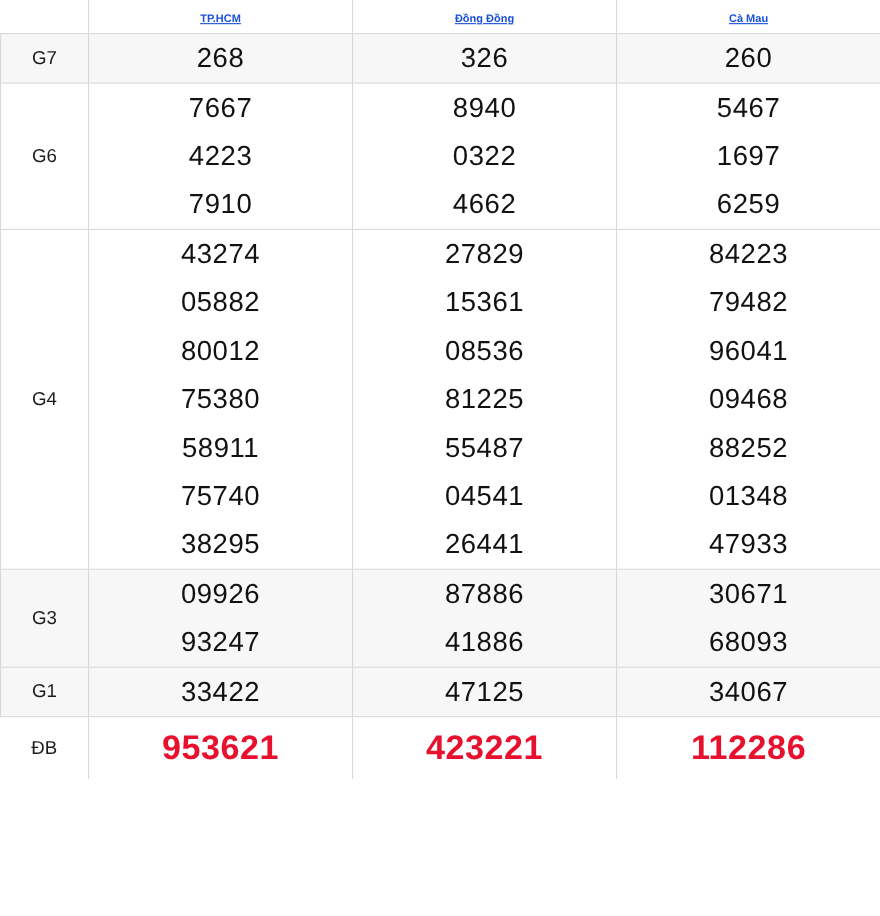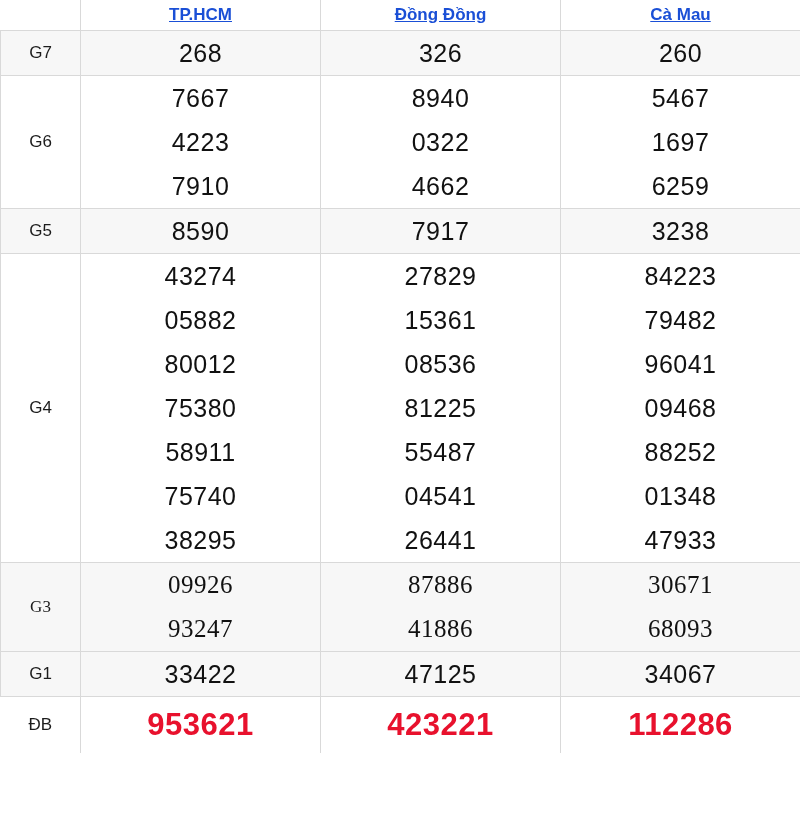--- a/index.html
+++ b/index.html
@@ -34,21 +34,21 @@
     font-weight: bold;
     background: #ffffff;
     border-top: none;
   }
   .head-row th.corner {
     border-left: none;
   }
   .head-row th.prov a {
     color: #1a4fd6;
     text-decoration: underline;
-    font-size: 17px;
+    font-size: 10px;
     font-weight: bold;
   }
   .row-label {
     font-size: 17px;
     color: #1c1c1c;
     background: #f7f7f7;
     font-weight: normal;
     border-left: none;
   }
 
@@ -73,21 +73,21 @@
     font-size: 31px;
     font-weight: bold;
     color: #e8112d;
     letter-spacing: 0.5px;
   }
   .r-g8 td, .r-g8 th { height: 56px; }
   .r-g7 td, .r-g7 th { height: 42px; }
   .r-g6 td, .r-g6 th { height: 132px; }
   .r-g5 td, .r-g5 th { height: 44px; }
   .r-g4 td, .r-g4 th { height: 308px; }
-  .r-g3 td, .r-g3 th { height: 86px; font-family: Liberation Serif, serif; }
+  .r-g3 td, .r-g3 th { height: 86px; }
   .r-g2 td, .r-g2 th { height: 44px; }
   .r-g1 td, .r-g1 th { height: 44px; }
   .r-db td, .r-db th { height: 56px; }
   .last-row td, .last-row th { border-bottom: none; }
   .last-row th { border-left: none; }
 </style>
 </head>
 <body>
 
 <table class="lottery">
@@ -139,32 +139,20 @@
         <span class="line">0322</span>
         <span class="line">4662</span>
       </td>
       <td class="num">
         <span class="line">5467</span>
         <span class="line">1697</span>
         <span class="line">6259</span>
       </td>
     </tr>
 
-    <tr class="shade r-g5">
-      <th class="row-label">G5</th>
-      <td class="num">
-          <span class="line">8590</span>
-        </td>
-      <td class="num">
-          <span class="line">7917</span>
-        </td>
-      <td class="num">
-          <span class="line">3238</span>
-        </td>
-    </tr>
 
     <tr class="plain r-g4">
       <th class="row-label" style="background:#ffffff">G4</th>
       <td class="num">
         <span class="line">43274</span>
         <span class="line">05882</span>
         <span class="line">80012</span>
         <span class="line">75380</span>
         <span class="line">58911</span>
         <span class="line">75740</span>

